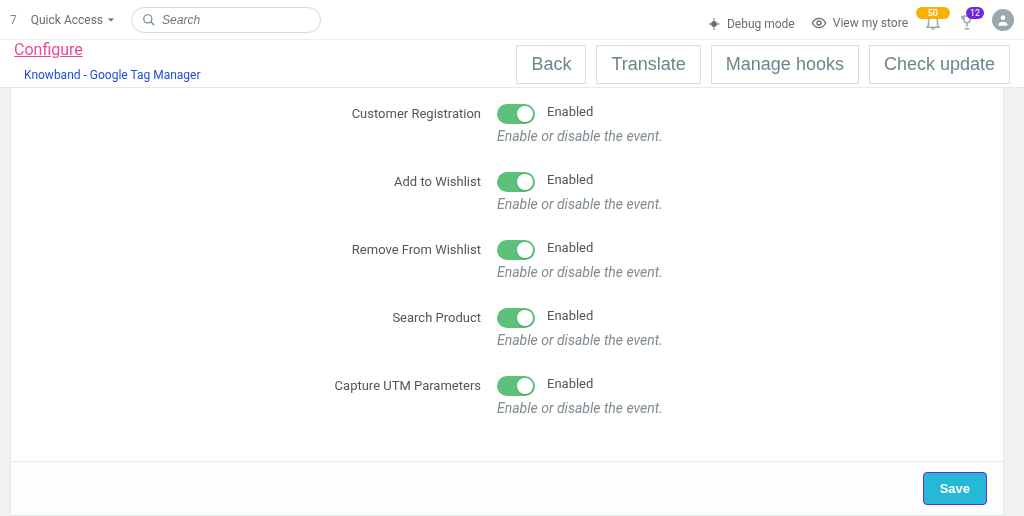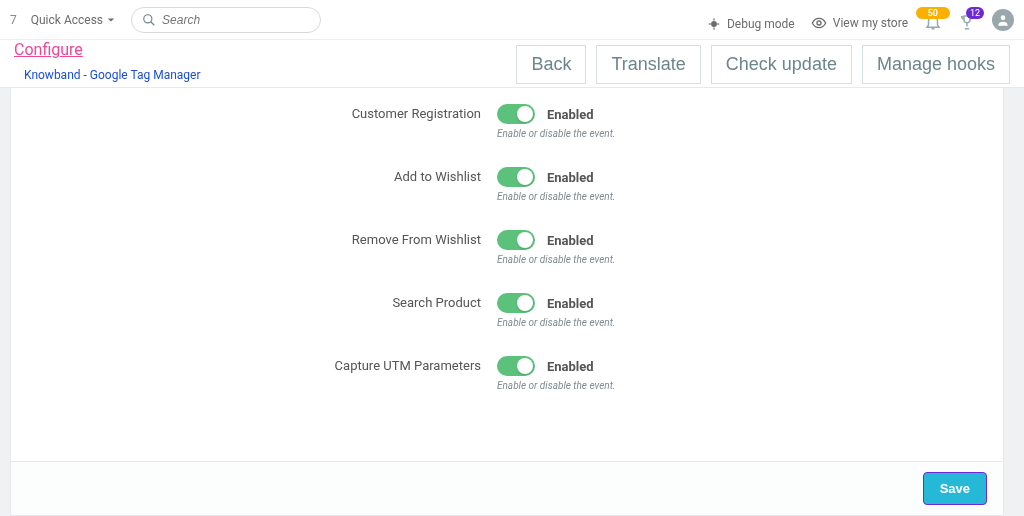--- a/index.html
+++ b/index.html
@@ -27,25 +27,25 @@
   
   .main-row { display: flex; height: calc(516px - 40px - 48px); }
   .left-gutter { width: 10px; background: #eff1f2; }
   .content-area { flex: 1; background: #eff1f2; padding: 0 20px 20px 0; }
   .panel { background: #fff; margin-top: 0; border: 1px solid #e6eaec; border-top: none; min-height: 428px; position: relative; }
   .form-area { padding-top: 16px; }
 
   .form-row { display: flex; align-items: flex-start; margin-bottom: 28px; }
   .form-label { width: 486px; text-align: right; padding-right: 16px; font-size: 13px; color: #555; padding-top: 2px; }
   .form-control { display: flex; flex-direction: column; gap: 4px; }
-  .control-line { display: flex; align-items: center; gap: 12px; font-weight: bold; }
+  .control-line { display: flex; align-items: flex-start; gap: 12px; }
   .toggle { width: 38px; height: 20px; border-radius: 10px; background: #5bc17b; position: relative; cursor: pointer; flex-shrink: 0; }
   .toggle .knob { position: absolute; width: 16px; height: 16px; border-radius: 50%; background: #fff; top: 2px; right: 2px; box-shadow: 0 1px 2px rgba(0,0,0,0.15); }
   .toggle-label { font-size: 13px; color: #555; }
-  .help-text { font-size: 10px; font-style: italic; color: #7f8b92; margin-left: 0; }
+  .help-text { font-size: 14px; font-style: italic; color: #7f8b92; margin-left: 0; }
 
   .panel-footer { position: absolute; left: 0; right: 0; bottom: 0; border-top: 1px solid #e6eaec; background: #fcfdfd; height: 54px; display: flex; align-items: center; justify-content: flex-end; padding: 0 16px; }
   .btn-primary { background: #25b9d7; color: #fff; border: 1px solid #6d28d9; border-radius: 4px; font-size: 13px; padding: 8px 16px; cursor: pointer; font-weight: 600; }
 
   svg { display: block; }
 </style>
 </head>
 <body>
 
 <div class="topbar">
@@ -106,22 +106,22 @@
     </div>
   </div>
 </div>
 
 <div class="page-header-wrap">
   <div class="page-title">Configure</div>
   <div class="page-subtitle">Knowband - Google Tag Manager</div>
   <div class="action-buttons">
     <button class="btn-outline">Back</button>
     <button class="btn-outline">Translate</button>
+    <button class="btn-outline">Manage hooks</button>
     <button class="btn-outline">Check update</button>
-    <button class="btn-outline">Manage hooks</button>
   </div>
 </div>
 
 <div class="main-row">
   <div class="left-gutter"></div>
   <div class="content-area">
     <div class="panel">
       <div class="form-area">
 
         <div class="form-row">

